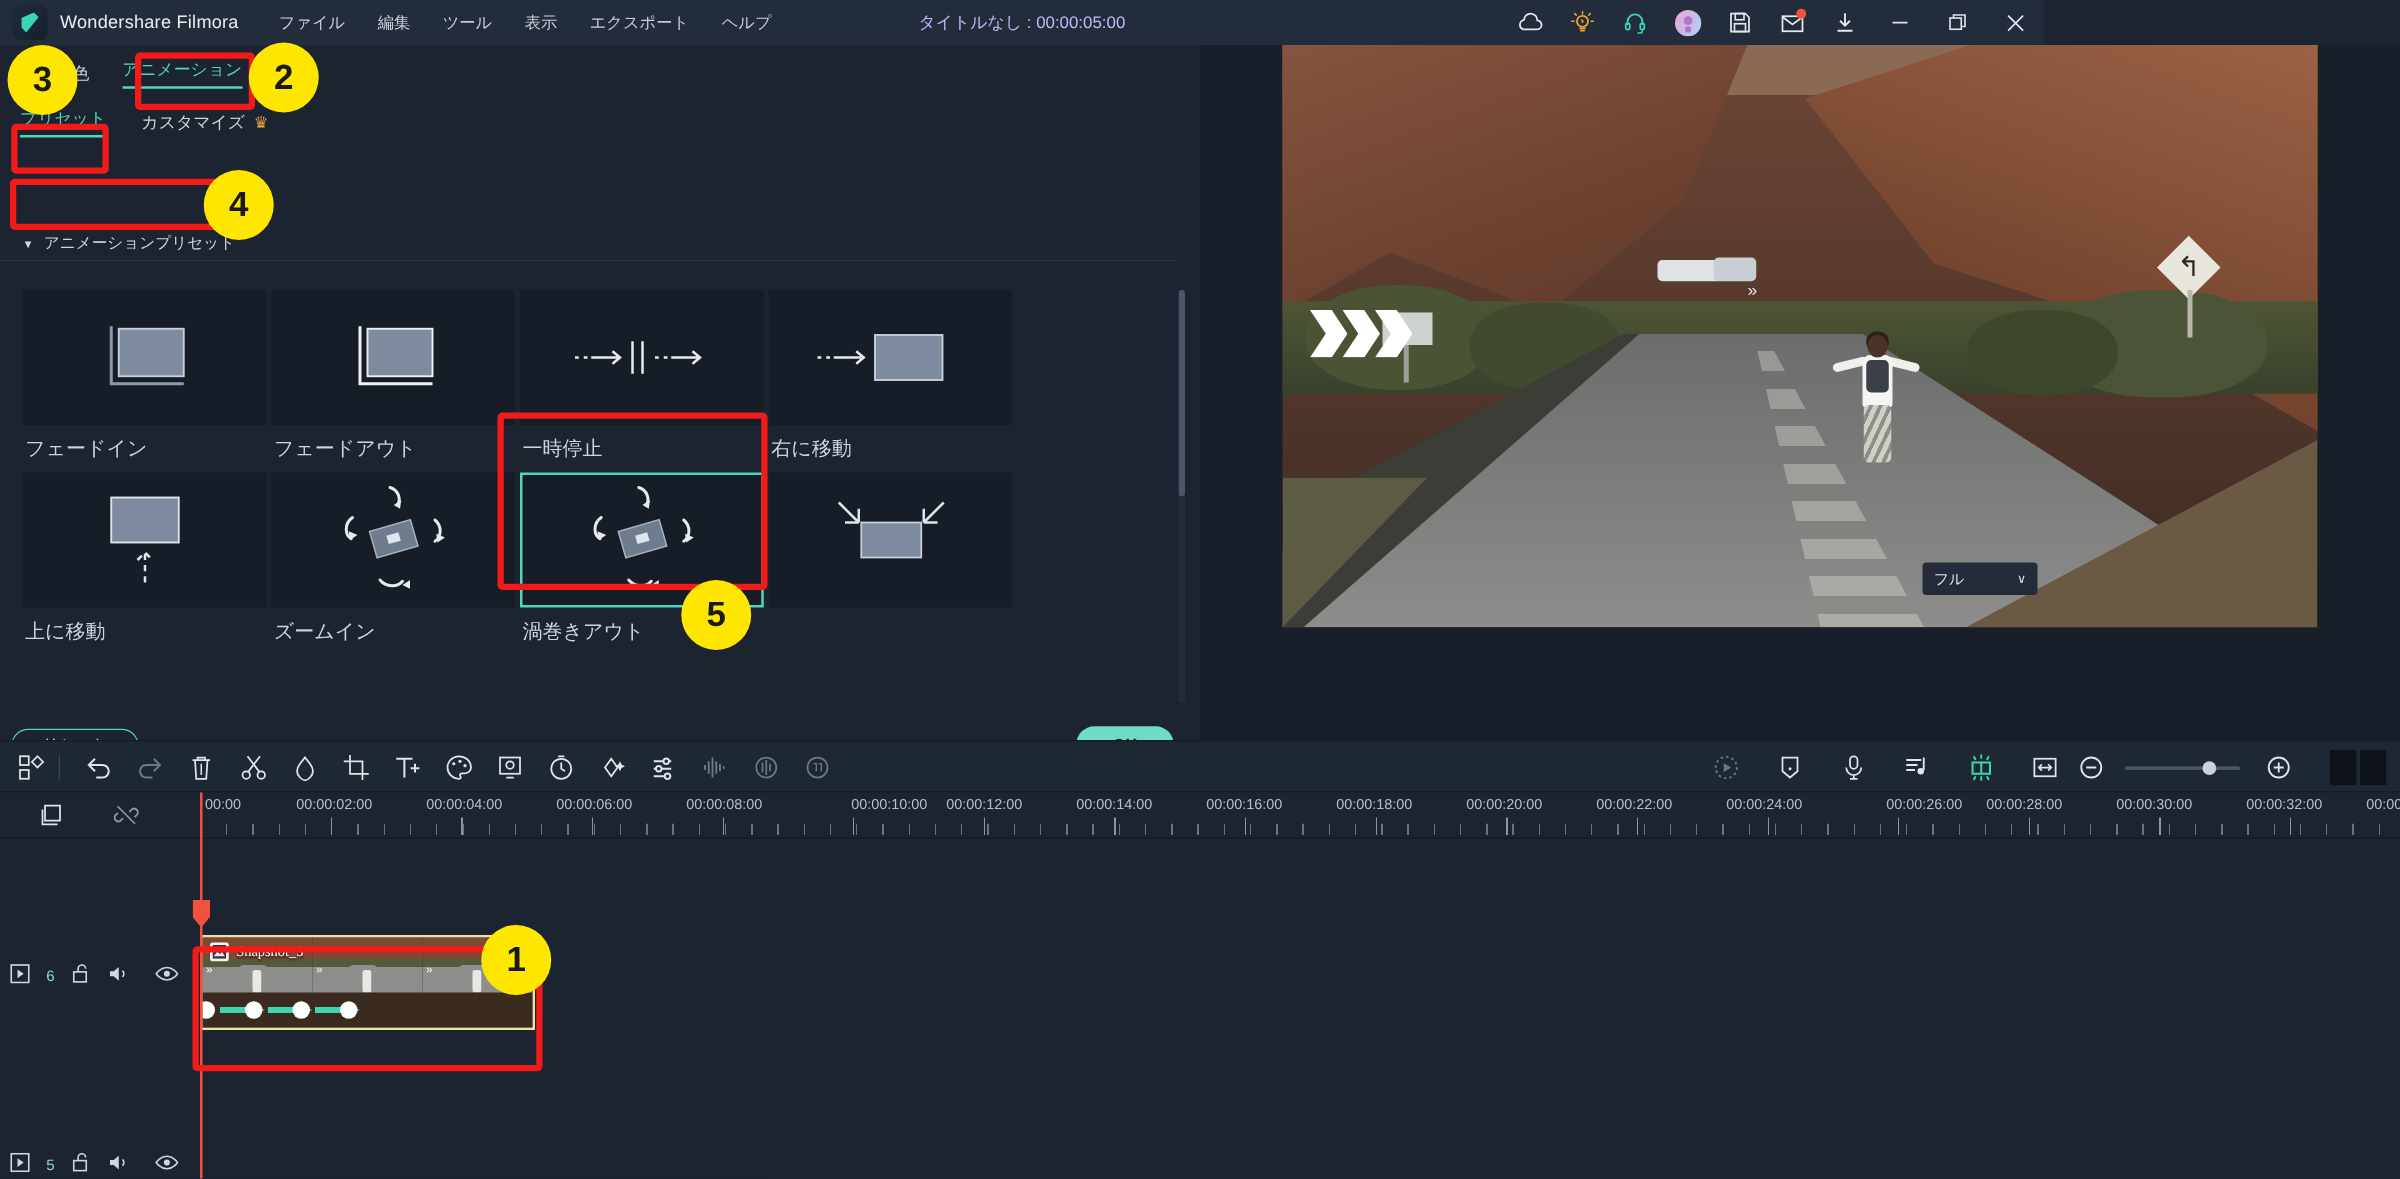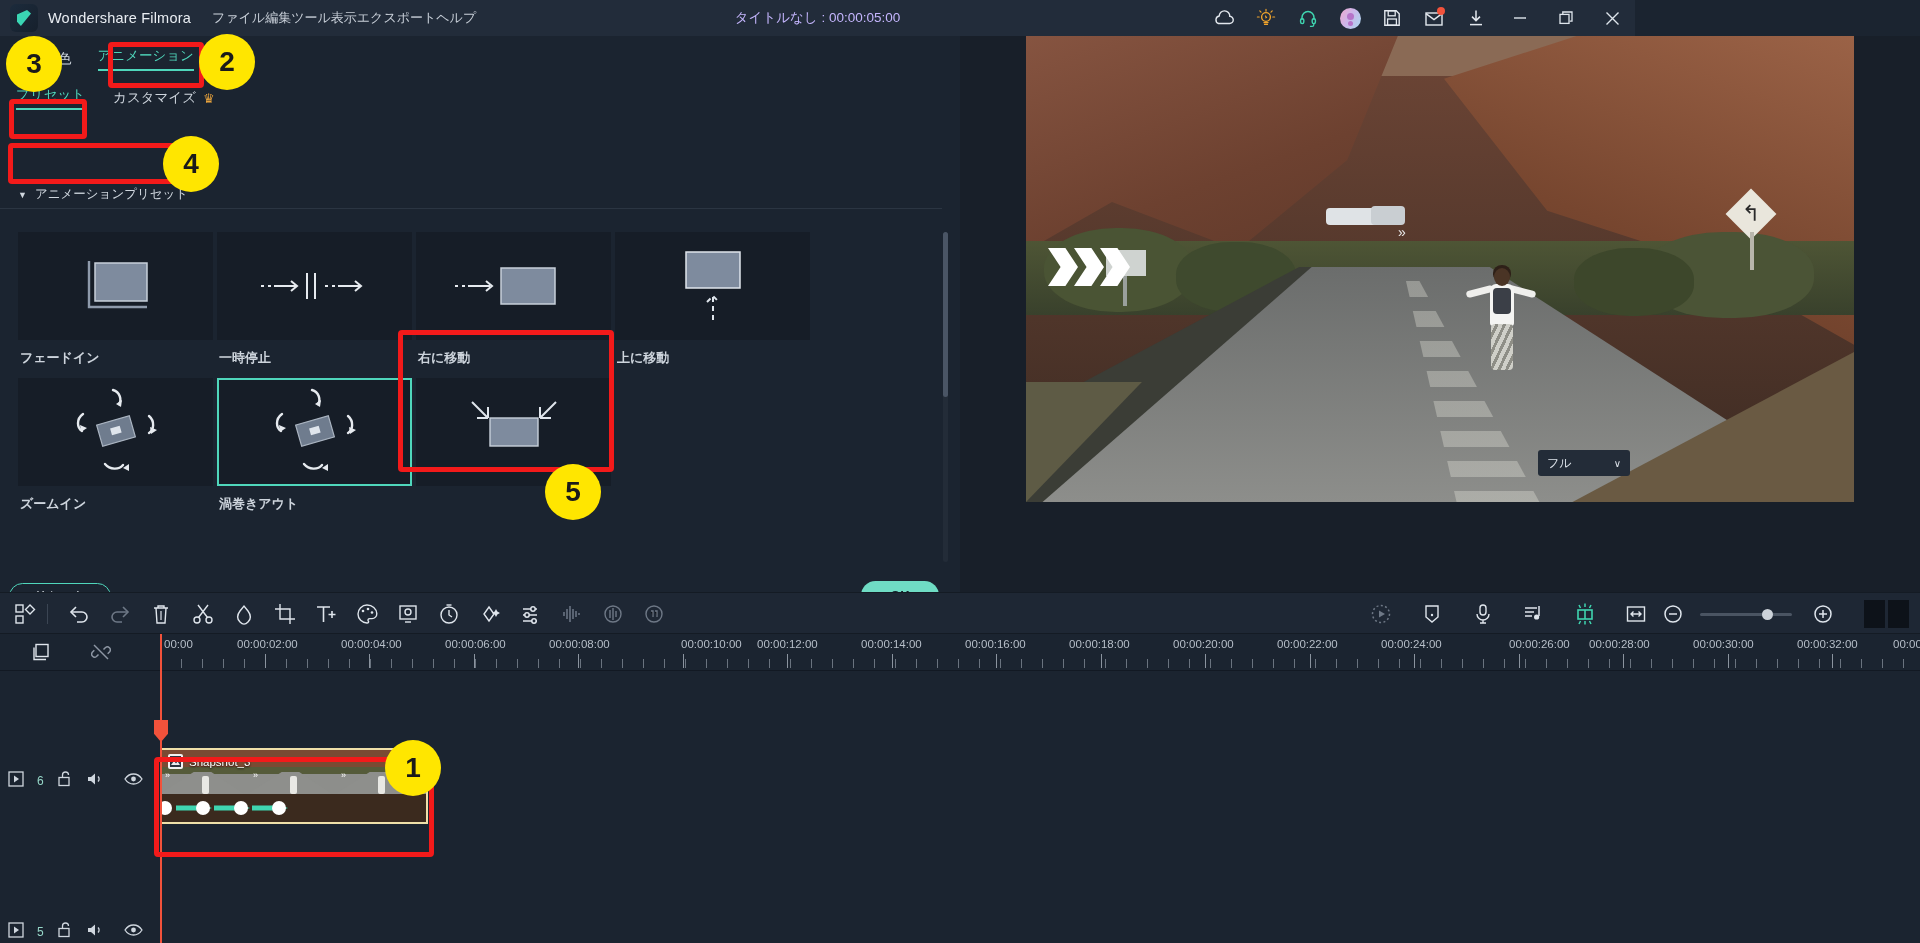--- a/index.html
+++ b/index.html
@@ -16,21 +16,21 @@
   .titlebar {
     position: absolute; top: 0; left: 0; width: 1635px; height: 36px;
     background: #222c3a; display: flex; align-items: center;
   }
   .logo-box { width: 28px; height: 28px; margin-left: 10px; border-radius: 6px;
     background: linear-gradient(135deg,#1c2b3c,#16202c);
     display:flex; align-items:center; justify-content:center; }
   .logo-glyph { width: 14px; height: 16px; background: #3ad6b4;
     clip-path: polygon(0% 28%, 72% 0%, 100% 22%, 28% 100%, 0% 74%); }
   .app-name { font-size: 14.5px; color: #e9edf2; margin-left: 10px; letter-spacing: .2px; }
-  .menus { display: flex; margin-left: 21px; }
+  .menus { display: flex; margin-left: 32px; gap: 26px; }
   .menu-item { font-size: 13px; color: #c8cfd8; cursor: default; }
   .doc-title {
     position: absolute; left: 0; right: 0; text-align: center;
     font-size: 13.5px; color: #c4b5fd; pointer-events: none;
   }
   .tb-right { position: absolute; right: 0; top: 0; height: 36px; display:flex; align-items:center; }
   .tb-icon { width: 42px; height: 36px; display:flex; align-items:center; justify-content:center; position:relative; }
   .tb-icon svg { display:block; }
   .avatar { width: 21px; height: 21px; border-radius: 50%;
     background: linear-gradient(120deg,#f0a8cd 0%, #cdb6ea 45%, #a8d8ef 100%); position:relative; }
@@ -60,21 +60,21 @@
 
   .grid {
     position: absolute; top: 196px; left: 18px; width: 924px; height: 338px;
     display: grid; grid-template-columns: repeat(4, 195px); grid-auto-rows: 139px;
     gap: 7px 4px; overflow: hidden;
   }
   .cell { width: 195px; }
   .thumb { width: 195px; height: 108px; background: #161d27; display:flex;
     align-items:center; justify-content:center; position: relative; }
   .cell.selected .thumb { border: 2px solid #4fd6bb; }
-  .cell-label { margin-top: 9px; font-size: 13px; color: #cdd4dc; padding-left: 2px; white-space: nowrap; font-weight: bold; }
+  .cell-label { margin-top: 9px; font-size: 16px; color: #cdd4dc; padding-left: 2px; white-space: nowrap; }
   .scrollbar { position:absolute; top:196px; right: 12px; width: 5px; height: 330px; background:#232c38; border-radius:3px;}
   .scrollthumb { position:absolute; top:0; left:0; width:5px; height: 165px; background:#4a5565; border-radius:3px;}
 
   .btn-reset { position:absolute; left: 9px; top: 547px; width: 102px; height: 27px;
     border: 1px solid #4fd6bb; border-radius: 14px; color: #e6ecf2; font-size: 12.5px;
     display:flex; align-items:center; justify-content:center; background: transparent; }
   .btn-ok { position:absolute; left: 861px; top: 545px; width: 78px; height: 29px;
     border-radius: 15px; background: #6fdcc4; color: #12202b; font-size: 13px;
     display:flex; align-items:center; justify-content:center; font-weight: bold; }
   .panel-bottom-line { position:absolute; top: 591px; left:0; width: 960px; height: 1px; background:#0e141c; }
@@ -177,21 +177,21 @@
   .tnum { font-size: 12px; color: #96d7c8; }
   .clip { position:absolute; width: 268px; height: 76px; background:#2b2018; border: 2px solid #efe0a9;
     overflow:hidden; }
   .clip-frames { position:absolute; left:0; top:0; width: 264px; height: 48px; display:flex; }
   .frame { width: 88px; height: 48px; position: relative; overflow:hidden;
     background: linear-gradient(#7a4a33 0 36%, #555b3a 36% 50%, #8d8e8b 50% 100%); }
   .frame .f-road { position:absolute; left:0; bottom:0; width: 88px; height: 26px; background:#8e8f8c;
     clip-path: polygon(36% 0, 56% 0, 100% 100%, -10% 100%); }
   .frame .f-person { position:absolute; left: 40px; bottom: 4px; width: 7px; height: 18px; background:#e8e8e4; border-radius:2px;}
   .frame .f-chev { position:absolute; left: 3px; top: 20px; font-size: 9px; color:#fff; letter-spacing:-2px; }
-  .clip-label { position:absolute; left: 6px; top: 4px; display:flex; align-items:center; gap: 6px; z-index: 3; }
+  .clip-label { position:absolute; left: 6px; top: 4px; display:flex; align-items:center; gap: 6px; z-index: 3; font-family: Liberation Serif, serif; }
   .clip-icon { width: 15px; height: 15px; background:#f1f2f3; border-radius:2px; display:flex;
     align-items:center; justify-content:center; }
   .clip-name { font-size: 11.5px; color: #ffffff; text-shadow: 0 1px 2px rgba(0,0,0,.9); }
   .kf-strip { position:absolute; left: 0; bottom: 0; width: 264px; height: 28px; background:#3b2a1e; }
   .kf-dot { position:absolute; bottom: 7px; width: 14px; height: 14px; border-radius:50%; background:#fff; }
   .kf-arrow { position:absolute; bottom: 9px; width: 36px; height: 10px; background:#3fd5b0;
     clip-path: polygon(0 26%, 62% 26%, 62% 0, 100% 50%, 62% 100%, 62% 74%, 0 74%); }
 
   
   .redbox { position:absolute; border: 5px solid #f31a1a; border-radius: 4px; z-index: 30; pointer-events:none; }
@@ -307,20 +307,29 @@
       <div class="cell">
         <div class="thumb">
           <svg width="90" height="62" viewBox="0 0 90 62">
               <rect x="24" y="8" width="52" height="38" fill="#7e8b9e" stroke="#c8d0da" stroke-width="1.5"></rect>
               <path d="M18 6v46h58" fill="none" stroke="#8e9aab" stroke-width="2.4"></path>
             </svg>
         </div>
         <div class="cell-label">フェードイン</div>
       </div>
 
+      <div class="cell">
+        <div class="thumb">
+          <svg width="90" height="62" viewBox="0 0 90 62">
+              <rect x="24" y="8" width="52" height="38" fill="#7e8b9e" stroke="#eef2f6" stroke-width="1.5"></rect>
+              <path d="M18 6v46h58" fill="none" stroke="#eef2f6" stroke-width="2.4"></path>
+            </svg>
+        </div>
+        <div class="cell-label">フェードアウト</div>
+      </div>
 
       <div class="cell">
         <div class="thumb">
           <svg width="120" height="40" viewBox="0 0 120 40">
               <path d="M6 20h3M13 20h3M19 20h22M36 15l6 5-6 5" fill="none" stroke="#e6eaef" stroke-width="2"></path>
               <path d="M52 7v26M60 7v26" stroke="#e6eaef" stroke-width="2"></path>
               <path d="M70 20h3M77 20h3M83 20h22M100 15l6 5-6 5" fill="none" stroke="#e6eaef" stroke-width="2"></path>
             </svg>
         </div>
         <div class="cell-label">一時停止</div>

